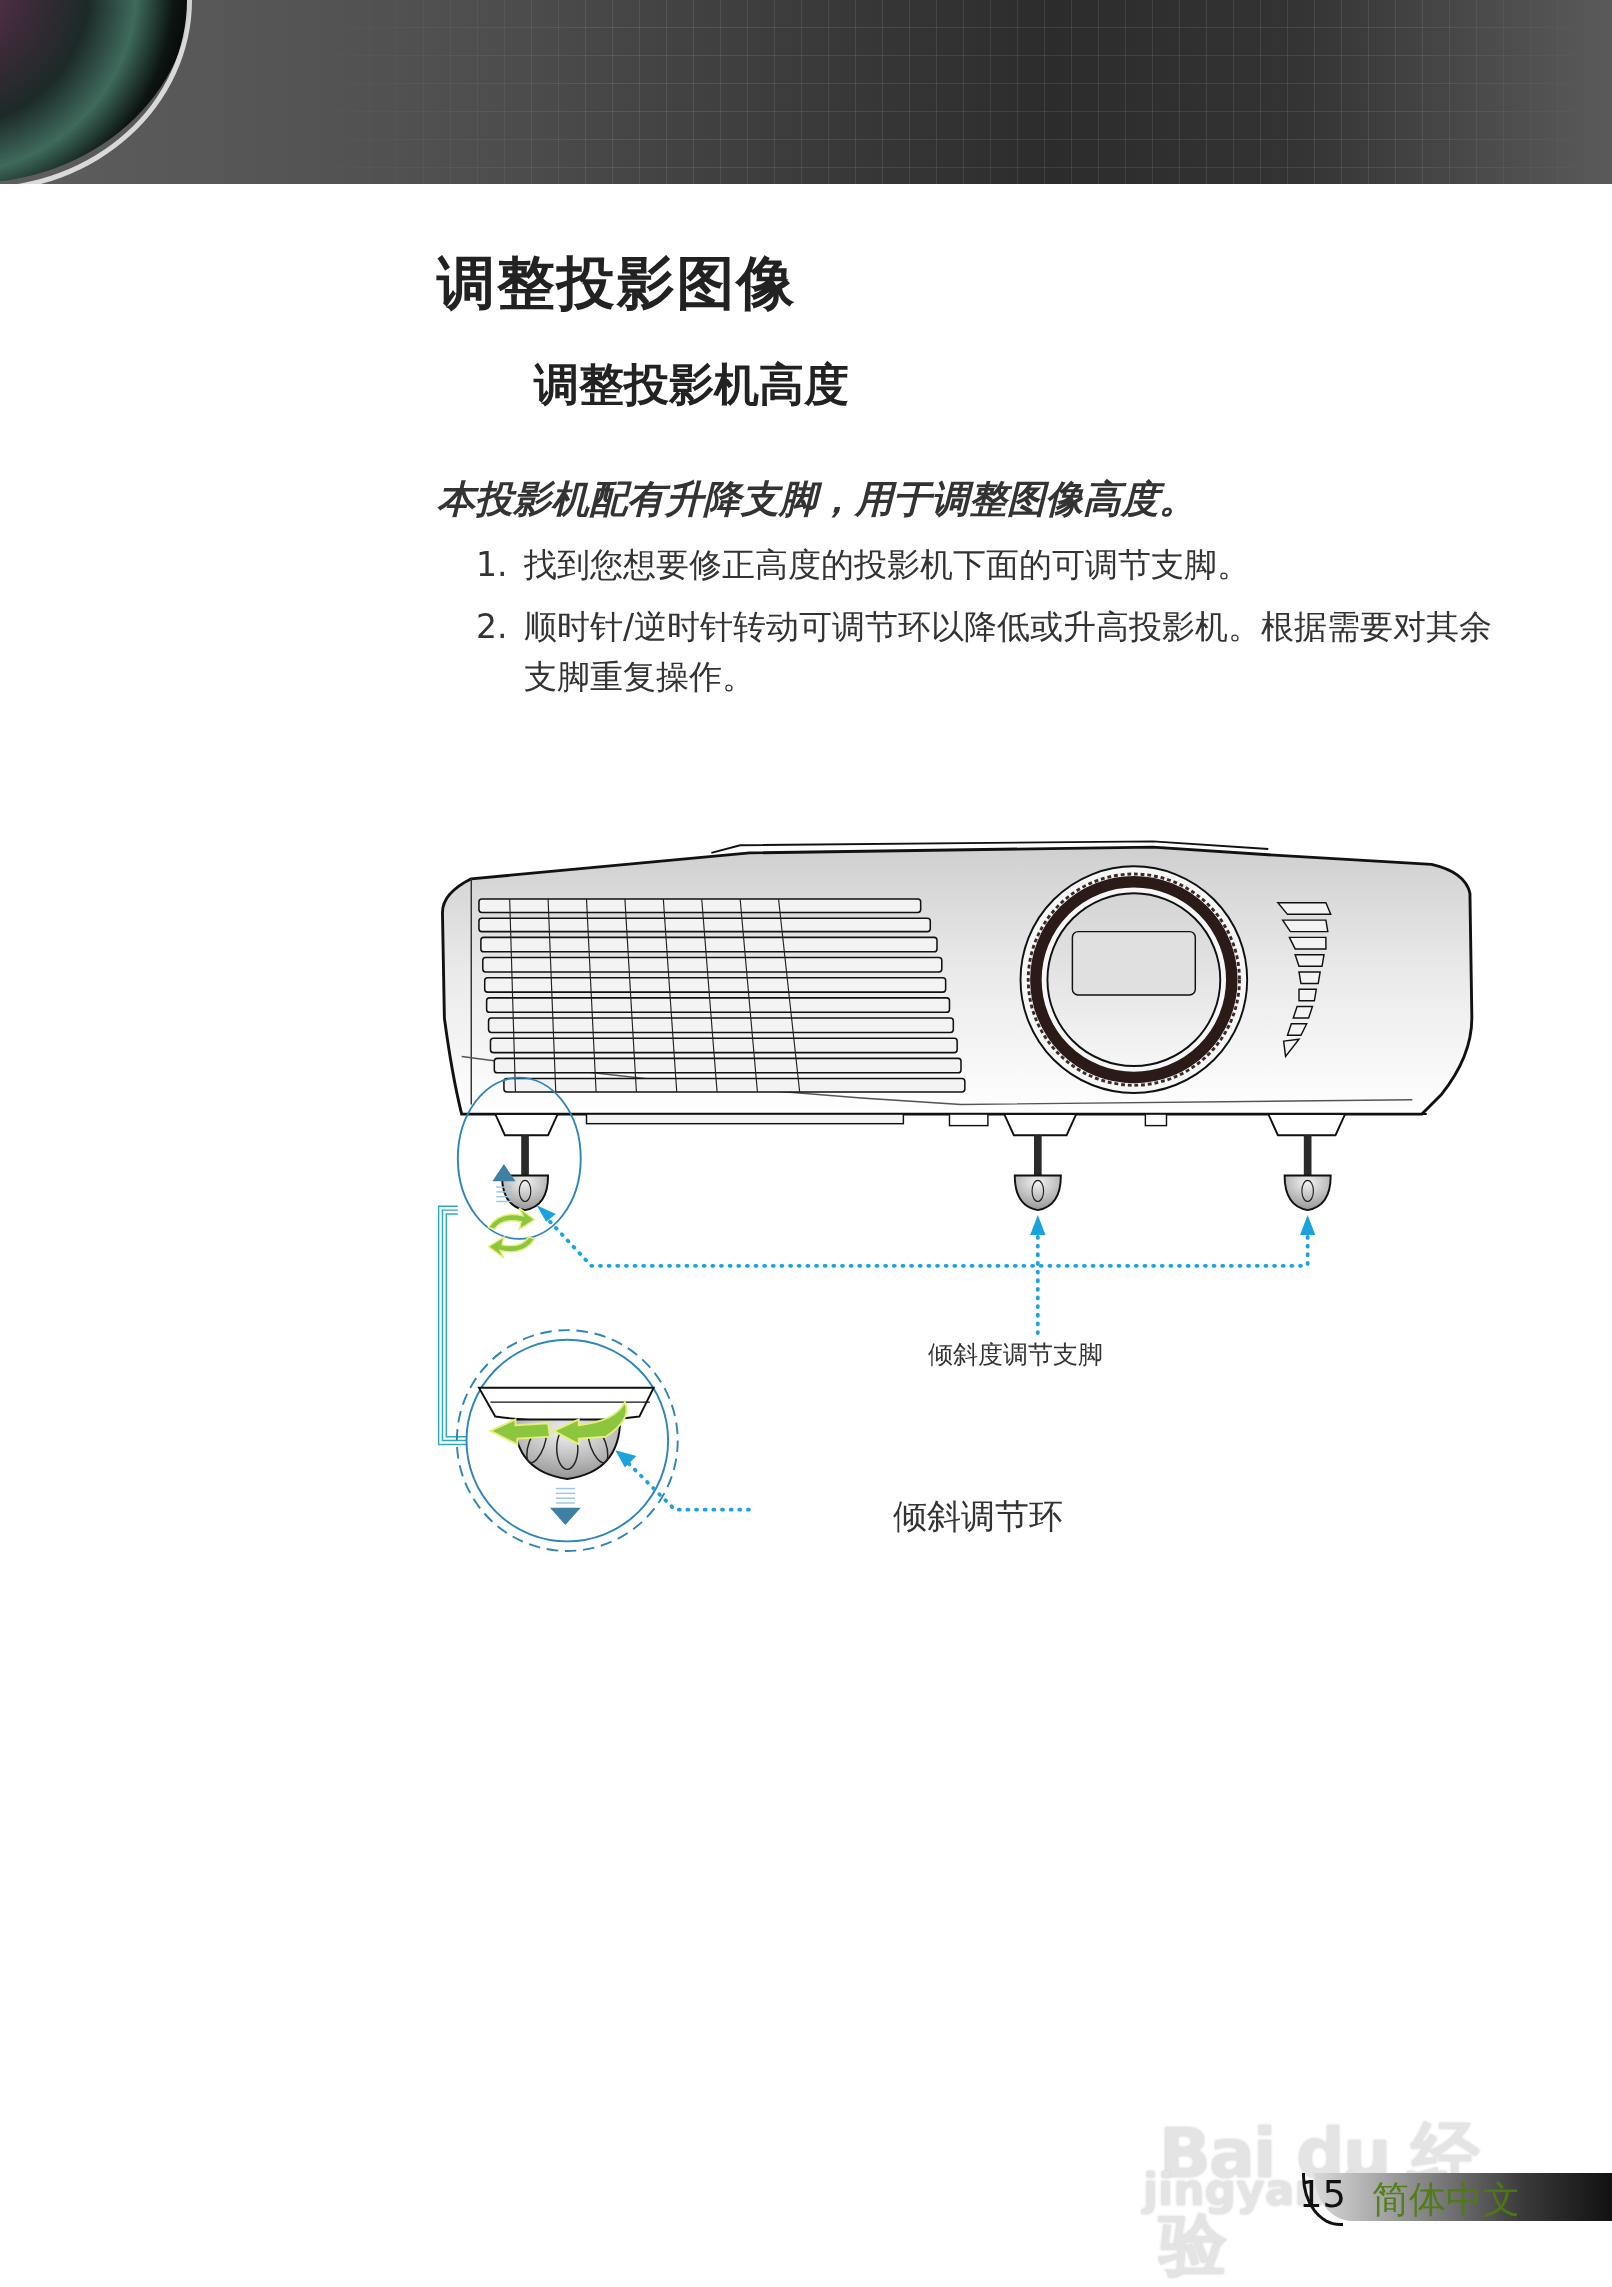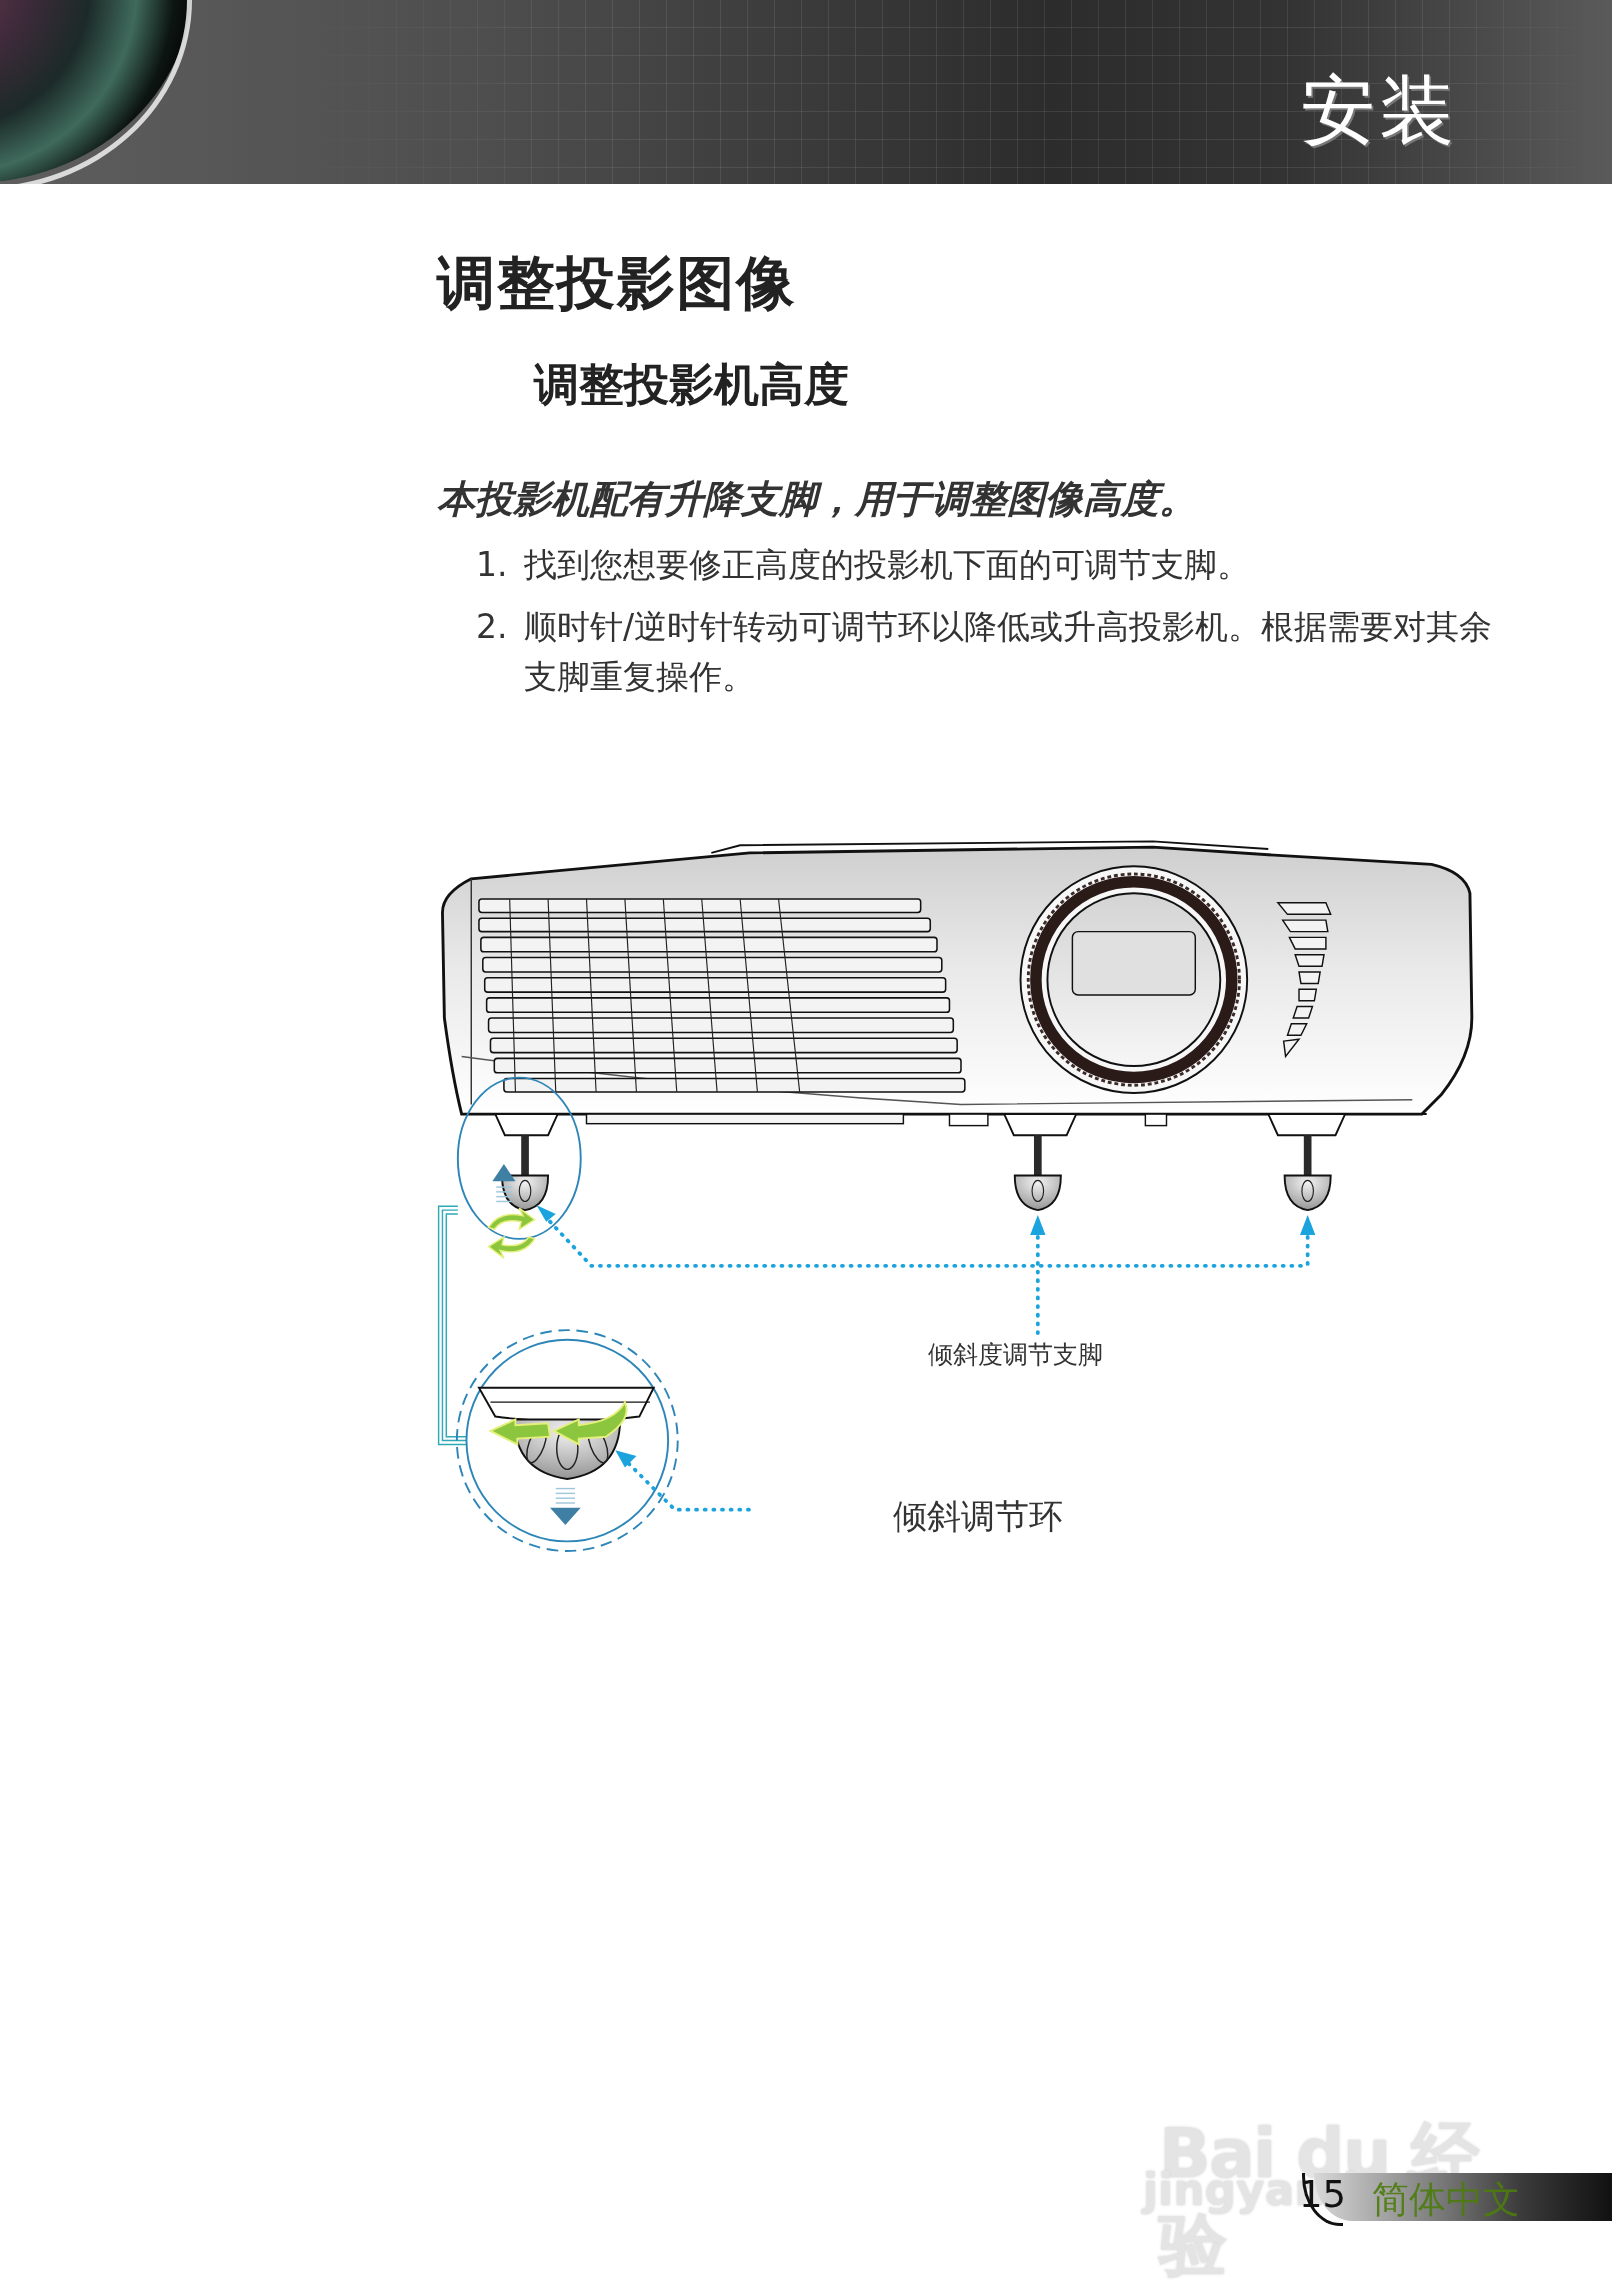--- a/index.html
+++ b/index.html
@@ -91,21 +91,20 @@
     font-family:"DejaVu Serif", serif; font-size:37px; color:#4d7c0f; opacity:0.9;
   }
 </style>
 </head>
 <body>
 
 <div class="header">
   <div class="lens"></div>
   <div class="lens-ring"></div>
   <div class="grid"></div>
-  <div class="chapter-title">安装</div>
 </div>
 
 <div class="h1">调整投影图像</div>
 <div class="h2">调整投影机高度</div>
 <div class="intro">本投影机配有升降支脚，用于调整图像高度。</div>
 
 <div class="steps">
   <div class="step">
     <span class="num">1.</span>
     <span class="txt">找到您想要修正高度的投影机下面的可调节支脚。</span>

